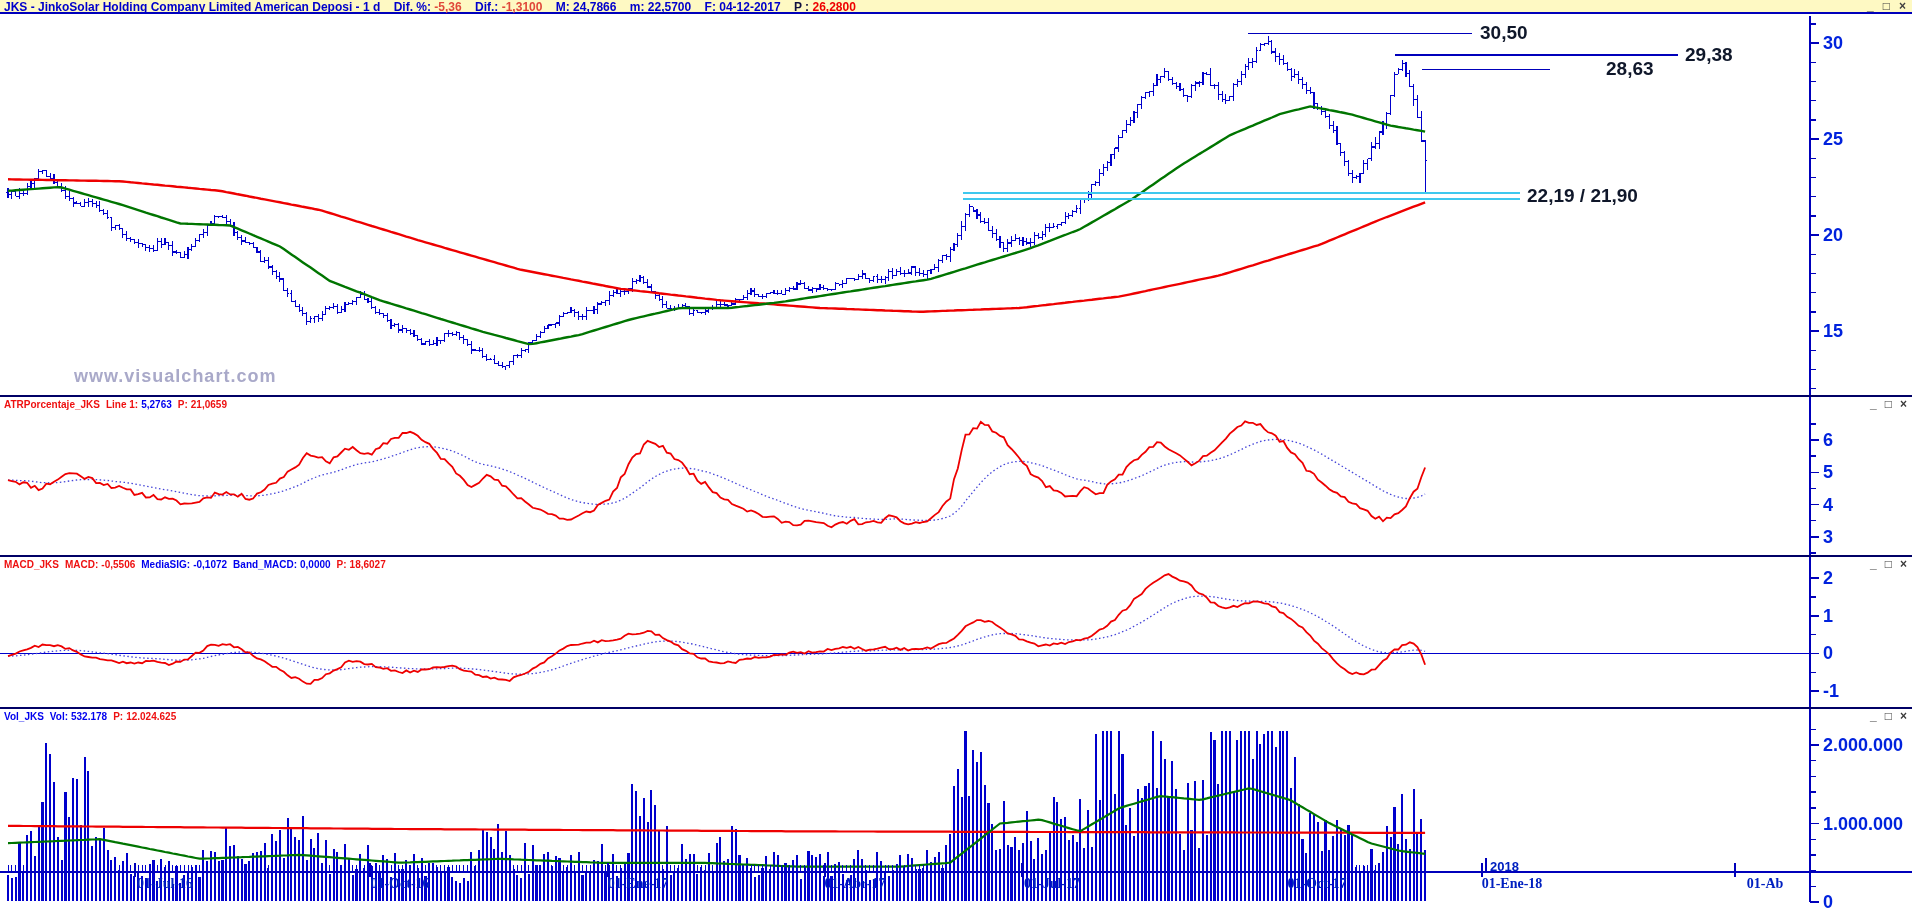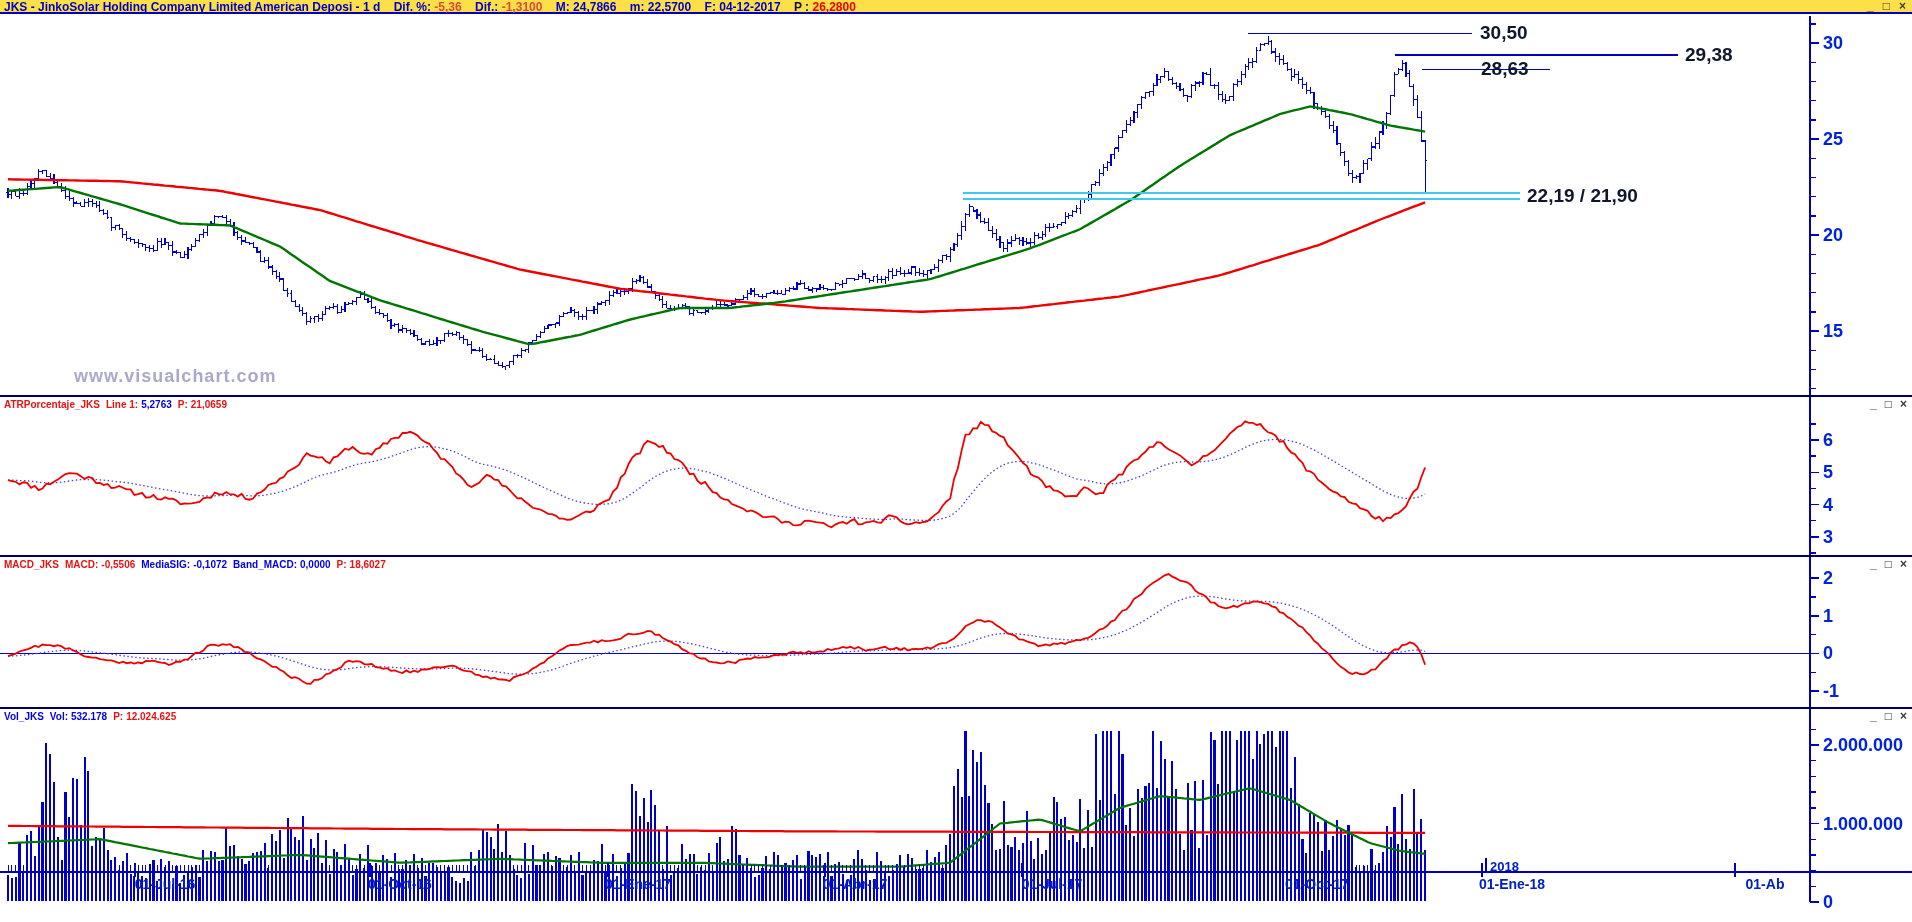--- a/index.html
+++ b/index.html
@@ -3,21 +3,21 @@
 <meta charset="utf-8">
 <style>
   html,body{margin:0;padding:0;}
   body{
     width:1912px;height:922px;position:relative;overflow:hidden;
     background:#ffffff;font-family:"Liberation Sans",sans-serif;
     -webkit-font-smoothing:none;
   }
   .titlebar{
     position:absolute;left:0;top:0;width:1912px;height:14px;
-    background:#fde047;border-bottom:2px solid #0000bb;
+    background:#fef9c3;border-bottom:2px solid #0000bb;
     font-size:12px;font-weight:bold;line-height:14px;white-space:nowrap;
     padding-left:4px;box-sizing:border-box;color:#0000cc;
   }
   .titlebar .sep{display:inline-block;width:10px;}
   .t-blue{color:#0000cc;} .t-red{color:#e0483a;} .t-bred{color:#ee0000;} .t-dark{color:#101040;}
   .winctl{
     position:absolute;top:0;right:6px;height:13px;display:flex;gap:9px;
     font-size:12px;font-weight:bold;color:#404040;line-height:12px;
   }
   .winctl span{cursor:default;}
@@ -37,21 +37,21 @@
     position:absolute;left:74px;top:350px;font-size:18px;font-weight:bold;
     color:#a9a9c9;letter-spacing:1px;z-index:2;
   }
   .annlabel{
     position:absolute;font-size:19px;font-weight:bold;color:#0f172a;
     white-space:nowrap;line-height:22px;z-index:3;
   }
   .taxis{position:absolute;left:0;top:858px;width:1696px;height:34px;}
   .datelabel{
     position:absolute;top:18px;transform:translateX(-50%);
-    font-size:14px;font-weight:bold;color:#0020c0;white-space:nowrap;
+    font-size:14px;font-weight:bold;color:#0020c0;white-space:nowrap;font-family:Liberation Serif, serif;
   }
   .yearlabel{
     position:absolute;top:1px;left:1490px;font-size:13px;font-weight:bold;color:#0020c0;
   }
   .axis-text{font:bold 18px "Liberation Sans",sans-serif;fill:#0022dd;}
 </style>
 </head>
 <body>
 
 <div class="titlebar">
@@ -1226,21 +1226,21 @@
       <line x1="1810" y1="123" x2="1819" y2="123" stroke="#0000bb" stroke-width="1.6" shape-rendering="crispEdges"></line>
       <text x="1823" y="129" class="axis-text">25</text>
       <line x1="1810" y1="219" x2="1819" y2="219" stroke="#0000bb" stroke-width="1.6" shape-rendering="crispEdges"></line>
       <text x="1823" y="225" class="axis-text">20</text>
       <line x1="1810" y1="315" x2="1819" y2="315" stroke="#0000bb" stroke-width="1.6" shape-rendering="crispEdges"></line>
       <text x="1823" y="321" class="axis-text">15</text>
     </svg>
   <div class="watermark">www.visualchart.com</div>
   <div class="annlabel" id="ann-3050" style="left: 1480px; top: 6.4px;">30,50</div>
   <div class="annlabel" id="ann-2938" style="left: 1685px; top: 27.904px;">29,38</div>
-  <div class="annlabel" id="ann-2863" style="left: 1481px; top: 42.304px;">28,63</div>
+  <div class="annlabel" id="ann-2863" style="left: 1606px; top: 42.304px;">28,63</div>
   <div class="annlabel" id="ann-zone" style="left: 1527px; top: 168.736px;">22,19 / 21,90</div>
 </div>
 
 <div class="panel" id="p-atr" style="top:395px;height:160px;">
   <svg id="svg-atr" width="1912" height="160">
       <line x1="0" y1="1" x2="1912" y2="1" stroke="#000066" stroke-width="2" shape-rendering="crispEdges"></line>
       <path d="M8.0 85.1L11.8 85.2L15.7 85.3L19.5 85.6L23.3 85.7L27.1 85.8L31.0 86.3L34.8 86.6L38.6 87.2L42.5 87.7L46.3 87.7L50.1 87.8L54.0 87.8L57.8 87.5L61.6 87.1L65.4 86.6L69.3 86.0L73.1 85.5L76.9 85.0L80.8 84.7L84.6 84.7L88.4 84.5L92.3 84.4L96.1 84.6L99.9 84.9L103.7 85.2L107.6 85.5L111.4 86.0L115.2 86.5L119.1 86.8L122.9 87.2L126.7 87.7L130.6 88.2L134.4 89.0L138.2 89.7L142.1 90.3L145.9 91.2L149.7 91.9L153.5 92.5L157.4 93.3L161.2 94.1L165.0 94.7L168.9 95.3L172.7 95.9L176.5 96.6L180.4 97.5L184.2 98.2L188.0 99.0L191.8 99.6L195.7 100.2L199.5 100.7L203.3 100.8L207.2 100.9L211.0 101.1L214.8 100.8L218.7 100.7L222.5 100.6L226.3 100.4L230.1 100.3L234.0 100.2L237.8 100.3L241.6 100.2L245.5 100.5L249.3 100.8L253.1 101.0L257.0 100.8L260.8 100.6L264.6 100.2L268.4 99.4L272.3 98.7L276.1 97.9L279.9 96.9L283.8 95.9L287.6 94.5L291.4 93.1L295.3 91.7L299.1 90.1L302.9 88.2L306.7 86.1L310.6 84.4L314.4 82.7L318.2 81.3L322.1 80.0L325.9 79.0L329.7 78.3L333.6 77.2L337.4 76.1L341.2 74.8L345.0 73.3L348.9 72.0L352.7 70.6L356.5 69.5L360.4 68.7L364.2 68.0L368.0 67.4L371.8 66.8L375.7 65.9L379.5 65.0L383.3 63.8L387.2 62.8L391.0 61.5L394.8 60.2L398.7 59.0L402.5 57.5L406.3 56.1L410.1 54.8L414.0 53.6L417.8 52.7L421.6 52.2L425.5 51.8L429.3 51.6L433.1 51.8L437.0 52.2L440.8 53.0L444.6 53.8L448.4 54.8L452.3 56.0L456.1 57.6L459.9 59.2L463.8 61.0L467.6 63.0L471.4 65.1L475.3 66.8L479.1 68.3L482.9 69.4L486.7 70.1L490.6 70.9L494.4 71.9L498.2 72.8L502.1 74.0L505.9 75.2L509.7 76.6L513.6 78.2L517.4 80.0L521.2 81.6L525.0 83.3L528.9 85.2L532.7 87.1L536.5 89.0L540.4 90.8L544.2 92.6L548.0 94.4L551.9 96.1L555.7 97.8L559.5 99.6L563.3 101.3L567.2 103.0L571.0 104.5L574.8 105.7L578.7 106.8L582.5 107.6L586.3 108.2L590.2 108.8L594.0 109.3L597.8 109.4L601.7 109.3L605.5 109.0L609.3 108.7L613.1 107.9L617.0 106.8L620.8 105.1L624.6 103.3L628.5 100.9L632.3 98.2L636.1 95.5L640.0 92.9L643.8 89.8L647.6 86.8L651.4 84.0L655.3 81.5L659.1 79.5L662.9 77.5L666.8 76.1L670.6 74.9L674.4 74.1L678.3 73.5L682.1 73.1L685.9 73.0L689.7 73.5L693.6 73.8L697.4 74.7L701.2 75.7L705.1 76.4L708.9 77.6L712.7 78.9L716.6 80.3L720.4 81.8L724.2 83.4L728.0 84.9L731.9 86.6L735.7 88.3L739.5 90.0L743.4 91.6L747.2 93.4L751.0 94.9L754.9 96.5L758.7 98.0L762.5 99.7L766.3 101.3L770.2 102.7L774.0 104.0L777.8 105.4L781.7 107.0L785.5 108.3L789.3 109.7L793.2 111.1L797.0 112.4L800.8 113.6L804.6 114.5L808.5 115.3L812.3 116.0L816.1 116.8L820.0 117.6L823.8 118.3L827.6 119.2L831.5 120.1L835.3 120.8L839.1 121.3L842.9 121.7L846.8 122.2L850.6 122.4L854.4 122.5L858.3 123.0L862.1 123.4L865.9 123.7L869.8 123.9L873.6 124.1L877.4 124.3L881.2 124.5L885.1 124.5L888.9 124.2L892.7 124.0L896.6 123.8L900.4 124.0L904.2 124.3L908.1 124.7L911.9 124.9L915.7 125.1L919.5 125.3L923.4 125.4L927.2 125.5L931.0 125.3L934.9 125.0L938.7 124.4L942.5 123.5L946.4 122.3L950.2 121.0L954.0 118.4L957.8 115.3L961.7 111.0L965.5 106.1L969.3 101.4L973.2 96.6L977.0 92.2L980.8 87.6L984.7 83.6L988.5 79.9L992.3 76.8L996.1 74.1L1000.0 71.7L1003.8 69.7L1007.6 68.3L1011.5 67.3L1015.3 66.7L1019.1 66.4L1023.0 66.5L1026.8 66.8L1030.6 67.7L1034.4 68.6L1038.3 69.6L1042.1 70.7L1045.9 72.2L1049.8 73.6L1053.6 75.1L1057.4 76.5L1061.3 78.0L1065.1 79.7L1068.9 81.2L1072.7 82.5L1076.6 83.8L1080.4 84.7L1084.2 85.2L1088.1 85.8L1091.9 86.6L1095.7 87.5L1099.6 88.2L1103.4 88.9L1107.2 89.0L1111.0 88.8L1114.9 88.5L1118.7 87.9L1122.5 87.3L1126.4 86.2L1130.2 85.0L1134.0 83.6L1137.9 82.2L1141.7 80.7L1145.5 79.0L1149.3 77.1L1153.2 75.3L1157.0 73.4L1160.8 71.6L1164.7 70.1L1168.5 69.0L1172.3 68.1L1176.2 67.4L1180.0 67.0L1183.8 66.7L1187.6 66.7L1191.5 67.0L1195.3 67.1L1199.1 67.0L1203.0 66.6L1206.8 66.2L1210.6 65.6L1214.5 64.8L1218.3 63.9L1222.1 62.7L1225.9 61.4L1229.8 59.8L1233.6 58.1L1237.4 56.3L1241.3 54.5L1245.1 52.5L1248.9 50.8L1252.8 49.2L1256.6 47.8L1260.4 46.5L1264.2 45.6L1268.1 45.0L1271.9 44.6L1275.7 44.3L1279.6 44.5L1283.4 44.6L1287.2 45.2L1291.0 46.0L1294.9 47.0L1298.7 48.2L1302.5 49.5L1306.4 51.4L1310.2 53.1L1314.0 54.9L1317.9 57.0L1321.7 59.1L1325.5 61.4L1329.3 63.7L1333.2 66.0L1337.0 68.2L1340.8 70.5L1344.7 72.7L1348.5 75.1L1352.3 77.4L1356.2 79.7L1360.0 82.0L1363.8 84.3L1367.6 86.5L1371.5 88.9L1375.3 91.3L1379.1 93.5L1383.0 95.8L1386.8 97.6L1390.6 99.4L1394.5 100.8L1398.3 102.0L1402.1 102.9L1405.9 103.5L1409.8 103.5L1413.6 103.0L1417.4 102.4L1421.3 101.0L1425.1 99.0" fill="none" stroke="#4444d8" stroke-width="1.3" stroke-dasharray="1.5,2.5"></path>
       <path d="M8.0 85.1L11.8 86.1L15.7 86.8L19.5 89.4L23.3 87.3L27.1 87.8L31.0 92.9L34.8 90.8L38.6 95.1L42.5 93.6L46.3 88.6L50.1 89.2L54.0 86.7L57.8 84.6L61.6 81.7L65.4 79.0L69.3 78.2L73.1 78.4L76.9 78.7L80.8 81.3L84.6 83.9L88.4 82.0L92.3 83.1L96.1 88.1L99.9 88.0L103.7 90.1L107.6 89.0L111.4 93.0L115.2 92.6L119.1 91.0L122.9 92.8L126.7 94.4L130.6 94.4L134.4 100.0L138.2 99.2L142.1 97.9L145.9 102.5L149.7 102.4L153.5 99.9L157.4 104.2L161.2 104.5L165.0 102.3L168.9 103.8L172.7 103.6L176.5 105.5L180.4 109.3L184.2 108.5L188.0 108.7L191.8 108.4L195.7 107.6L199.5 106.8L203.3 103.3L207.2 102.4L211.0 102.9L214.8 97.6L218.7 99.1L222.5 99.6L226.3 97.0L230.1 99.4L234.0 99.3L237.8 101.7L241.6 98.8L245.5 104.0L249.3 104.7L253.1 103.5L257.0 98.6L260.8 97.3L264.6 94.6L268.4 90.0L272.3 88.7L276.1 87.8L279.9 83.6L283.8 82.1L287.6 76.6L291.4 74.5L295.3 72.4L299.1 69.6L302.9 63.0L306.7 58.2L310.6 60.6L314.4 61.3L318.2 62.6L322.1 62.2L325.9 66.4L329.7 68.4L333.6 62.3L337.4 61.4L341.2 57.5L345.0 53.7L348.9 54.8L352.7 52.0L356.5 55.2L360.4 58.2L364.2 58.9L368.0 58.1L371.8 59.7L375.7 54.2L379.5 52.9L383.3 48.2L387.2 48.7L391.0 44.0L394.8 42.9L398.7 42.8L402.5 38.0L406.3 38.0L410.1 36.8L414.0 38.4L417.8 40.8L421.6 44.8L425.5 47.2L429.3 48.8L433.1 53.8L437.0 57.9L440.8 64.0L444.6 64.2L448.4 68.2L452.3 71.8L456.1 78.4L459.9 80.8L463.8 84.9L467.6 90.1L471.4 92.1L475.3 89.9L479.1 87.9L482.9 83.5L486.7 79.9L490.6 81.4L494.4 84.7L498.2 85.0L502.1 90.7L505.9 91.3L509.7 95.1L513.6 99.5L517.4 103.3L521.2 103.1L525.0 106.5L528.9 109.5L532.7 112.8L536.5 113.7L540.4 114.5L544.2 116.5L548.0 118.8L551.9 119.2L555.7 120.6L559.5 123.6L563.3 123.6L567.2 124.9L571.0 124.5L574.8 122.5L578.7 120.5L582.5 118.3L586.3 116.5L590.2 117.2L594.0 115.6L597.8 109.9L601.7 107.9L605.5 105.8L609.3 104.6L613.1 96.6L617.0 93.0L620.8 82.2L624.6 79.0L628.5 69.2L632.3 62.6L636.1 59.1L640.0 58.5L643.8 49.5L647.6 45.9L651.4 47.3L655.3 48.9L659.1 52.0L662.9 50.8L666.8 57.7L670.6 58.5L674.4 64.0L678.3 65.1L682.1 67.6L685.9 72.8L689.7 79.2L693.6 78.7L697.4 85.6L701.2 88.9L705.1 86.9L708.9 92.4L712.7 97.1L716.6 98.1L720.4 102.6L724.2 104.4L728.0 104.8L731.9 109.1L735.7 110.7L739.5 112.2L743.4 113.7L747.2 116.6L751.0 115.5L754.9 116.9L758.7 119.0L762.5 121.8L766.3 122.2L770.2 121.6L774.0 121.3L777.8 123.9L781.7 127.8L785.5 126.7L789.3 127.1L793.2 130.1L797.0 130.3L800.8 129.7L804.6 125.8L808.5 125.6L812.3 126.4L816.1 127.2L820.0 127.6L823.8 128.1L827.6 130.8L831.5 132.3L835.3 129.6L839.1 127.9L842.9 127.0L846.8 128.8L850.6 125.8L854.4 124.2L858.3 129.3L862.1 129.1L865.9 127.3L869.8 126.9L873.6 125.9L877.4 127.3L881.2 127.8L885.1 123.2L888.9 120.3L892.7 121.1L896.6 122.4L900.4 126.2L904.2 128.4L908.1 129.3L911.9 128.7L915.7 127.2L919.5 128.0L923.4 127.0L927.2 126.4L931.0 123.3L934.9 119.9L938.7 117.1L942.5 111.0L946.4 106.5L950.2 103.6L954.0 84.2L957.8 73.5L961.7 55.1L965.5 39.7L969.3 39.4L973.2 33.2L977.0 33.6L980.8 26.9L984.7 29.9L988.5 30.2L992.3 36.4L996.1 37.7L1000.0 40.9L1003.8 42.3L1007.6 50.2L1011.5 54.0L1015.3 58.1L1019.1 62.7L1023.0 68.0L1026.8 70.8L1030.6 79.0L1034.4 81.2L1038.3 82.6L1042.1 86.0L1045.9 92.2L1049.8 91.1L1053.6 95.4L1057.4 95.9L1061.3 97.9L1065.1 101.5L1068.9 101.1L1072.7 100.9L1076.6 101.2L1080.4 96.2L1084.2 92.2L1088.1 93.5L1091.9 96.6L1095.7 99.3L1099.6 98.1L1103.4 98.2L1107.2 89.9L1111.0 86.4L1114.9 84.4L1118.7 79.7L1122.5 79.7L1126.4 72.0L1130.2 68.2L1134.0 65.2L1137.9 64.2L1141.7 59.8L1145.5 56.8L1149.3 52.1L1153.2 51.8L1157.0 47.2L1160.8 47.5L1164.7 51.5L1168.5 54.3L1172.3 56.2L1176.2 58.2L1180.0 60.4L1183.8 63.6L1187.6 66.8L1191.5 70.3L1195.3 68.2L1199.1 65.9L1203.0 61.1L1206.8 60.7L1210.6 57.7L1214.5 55.3L1218.3 51.3L1222.1 47.3L1225.9 43.6L1229.8 38.6L1233.6 35.5L1237.4 32.0L1241.3 30.5L1245.1 26.4L1248.9 27.9L1252.8 27.8L1256.6 30.0L1260.4 29.1L1264.2 33.8L1268.1 37.3L1271.9 38.3L1275.7 40.7L1279.6 46.7L1283.4 46.1L1287.2 52.9L1291.0 57.4L1294.9 59.3L1298.7 64.2L1302.5 67.8L1306.4 75.8L1310.2 76.4L1314.0 78.8L1317.9 84.7L1321.7 87.5L1325.5 90.7L1329.3 94.2L1333.2 96.6L1337.0 97.9L1340.8 101.5L1344.7 102.1L1348.5 106.8L1352.3 108.3L1356.2 109.1L1360.0 113.1L1363.8 114.4L1367.6 115.8L1371.5 121.0L1375.3 123.8L1379.1 121.7L1383.0 126.3L1386.8 122.7L1390.6 123.1L1394.5 119.3L1398.3 118.1L1402.1 115.0L1405.9 111.5L1409.8 103.2L1413.6 96.7L1417.4 93.7L1421.3 82.2L1425.1 72.5" fill="none" stroke="#ee0000" stroke-width="1.8"></path>
       <line x1="1810" y1="2" x2="1810" y2="160" stroke="#0000bb" stroke-width="1.6" shape-rendering="crispEdges"></line>
       <line x1="1810" y1="158.04999999999998" x2="1816" y2="158.04999999999998" stroke="#0000bb" stroke-width="1.4" shape-rendering="crispEdges"></line>

